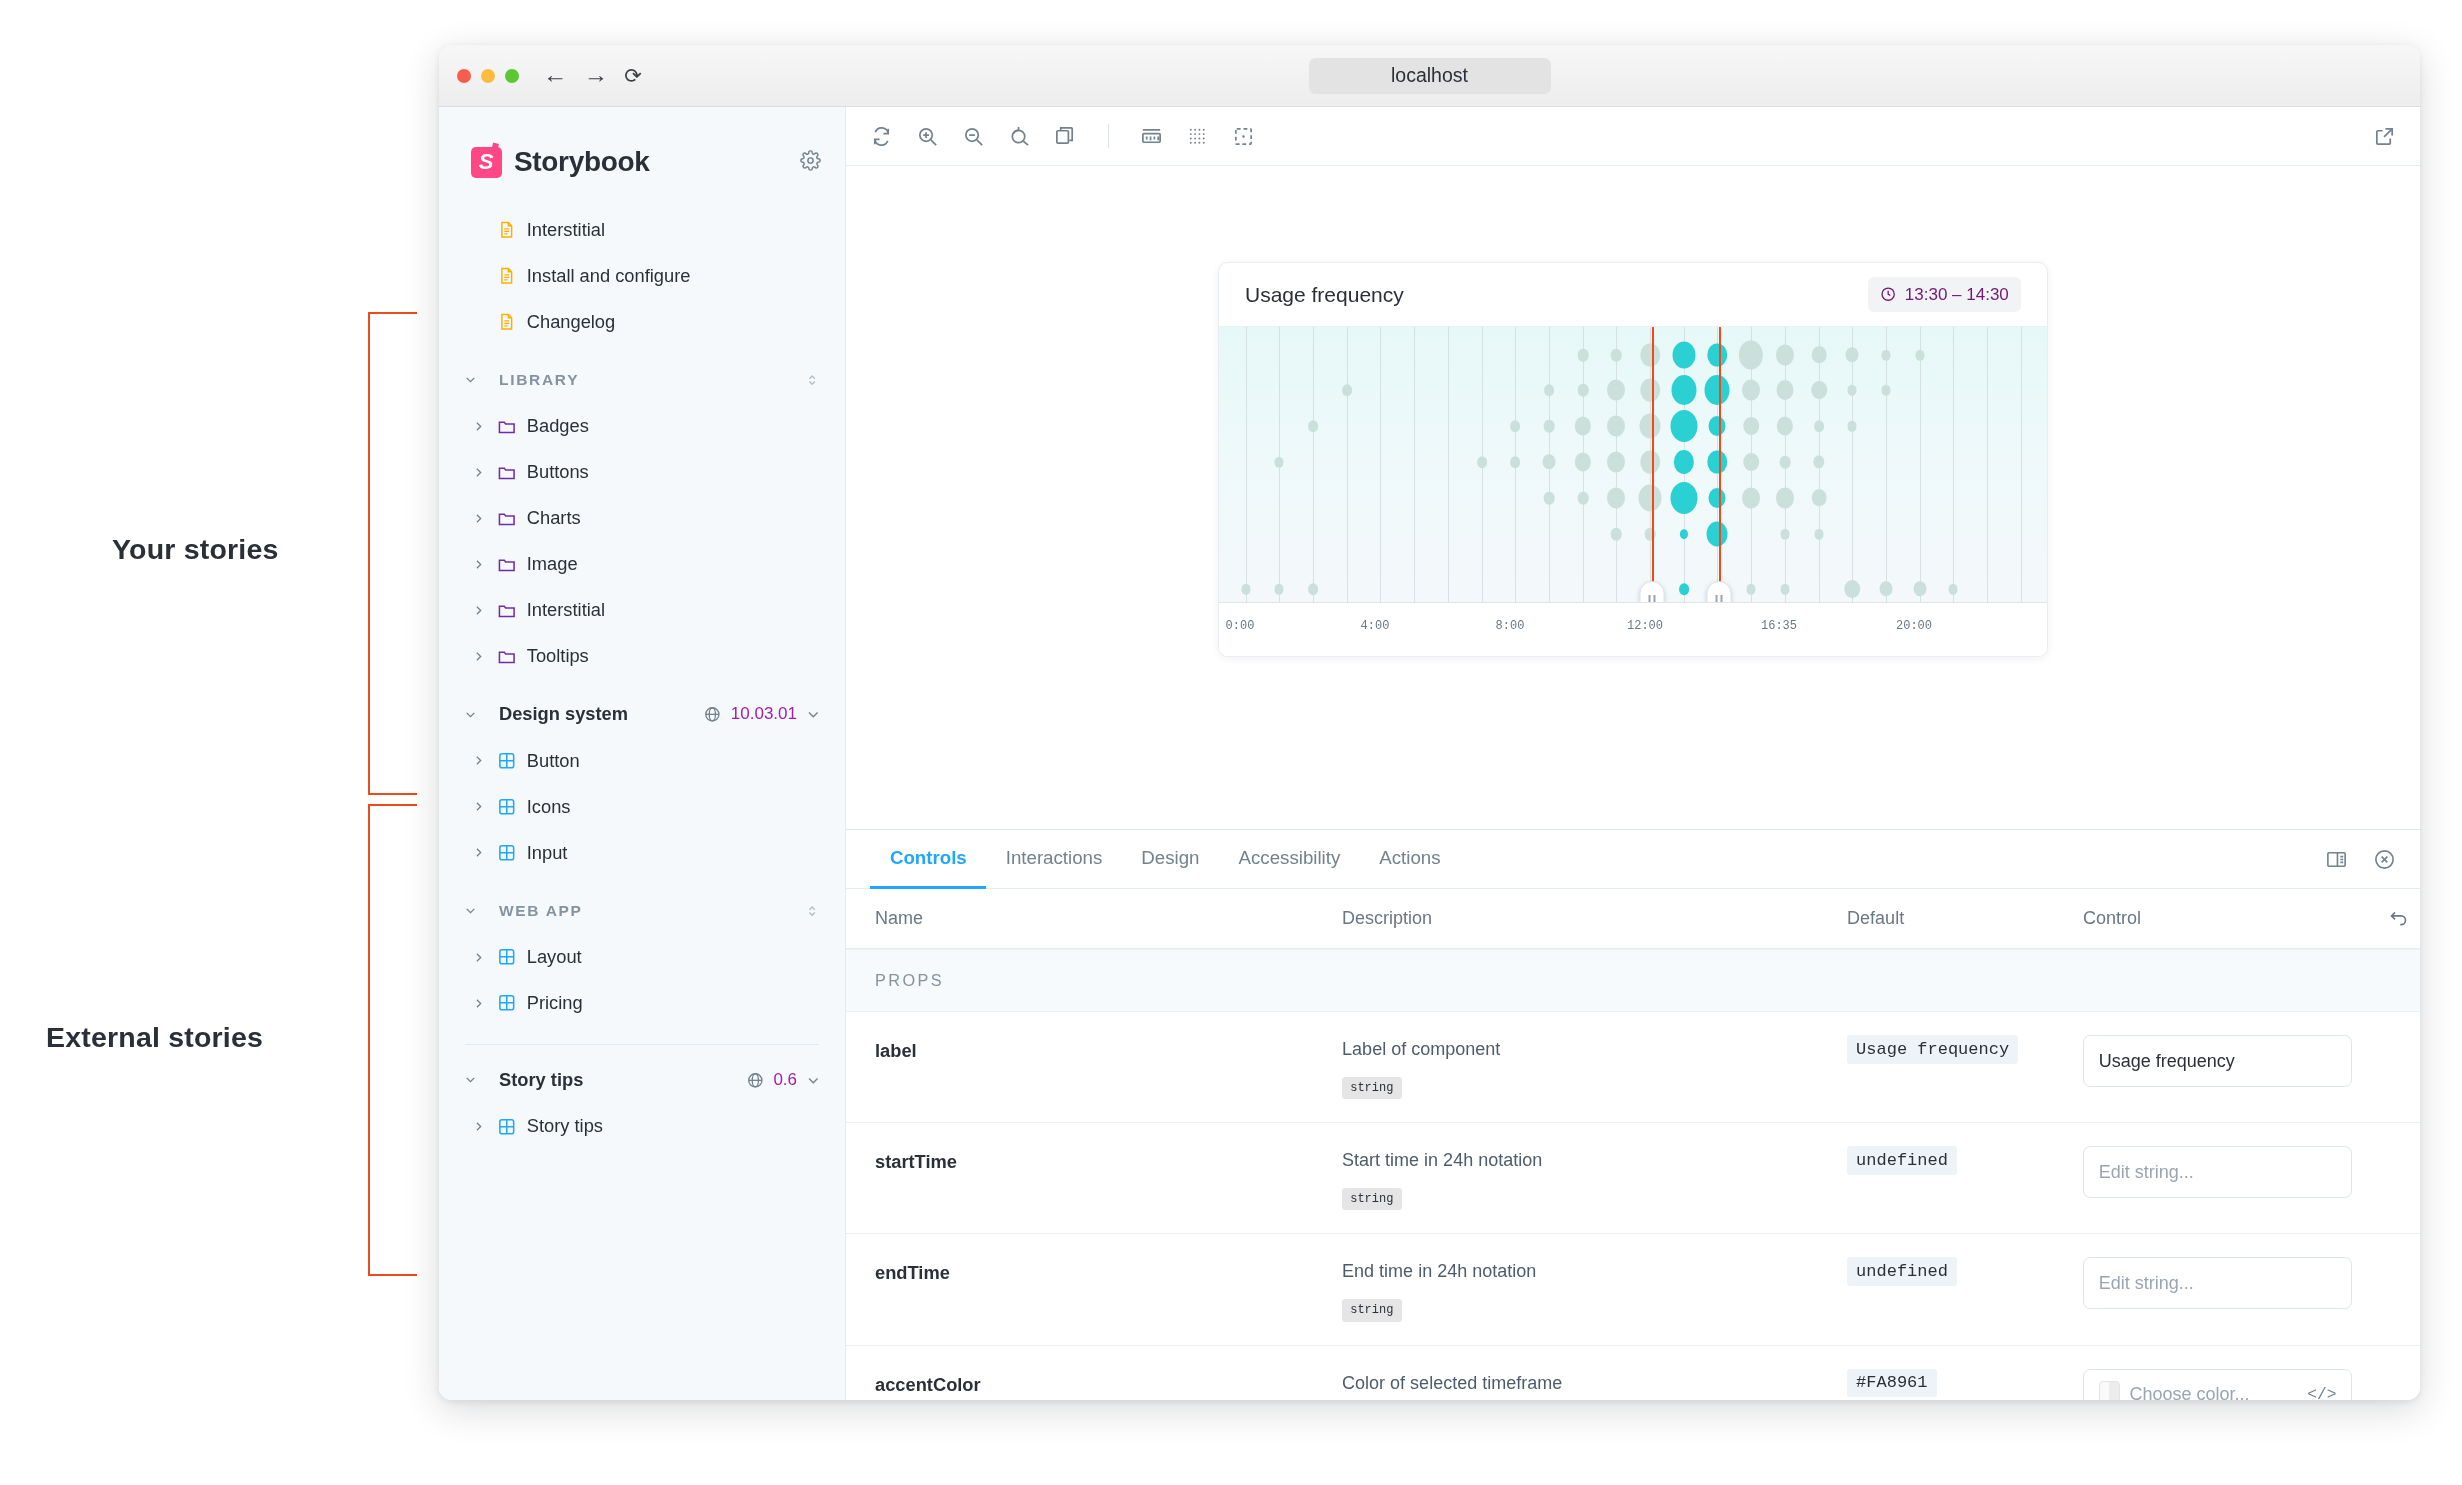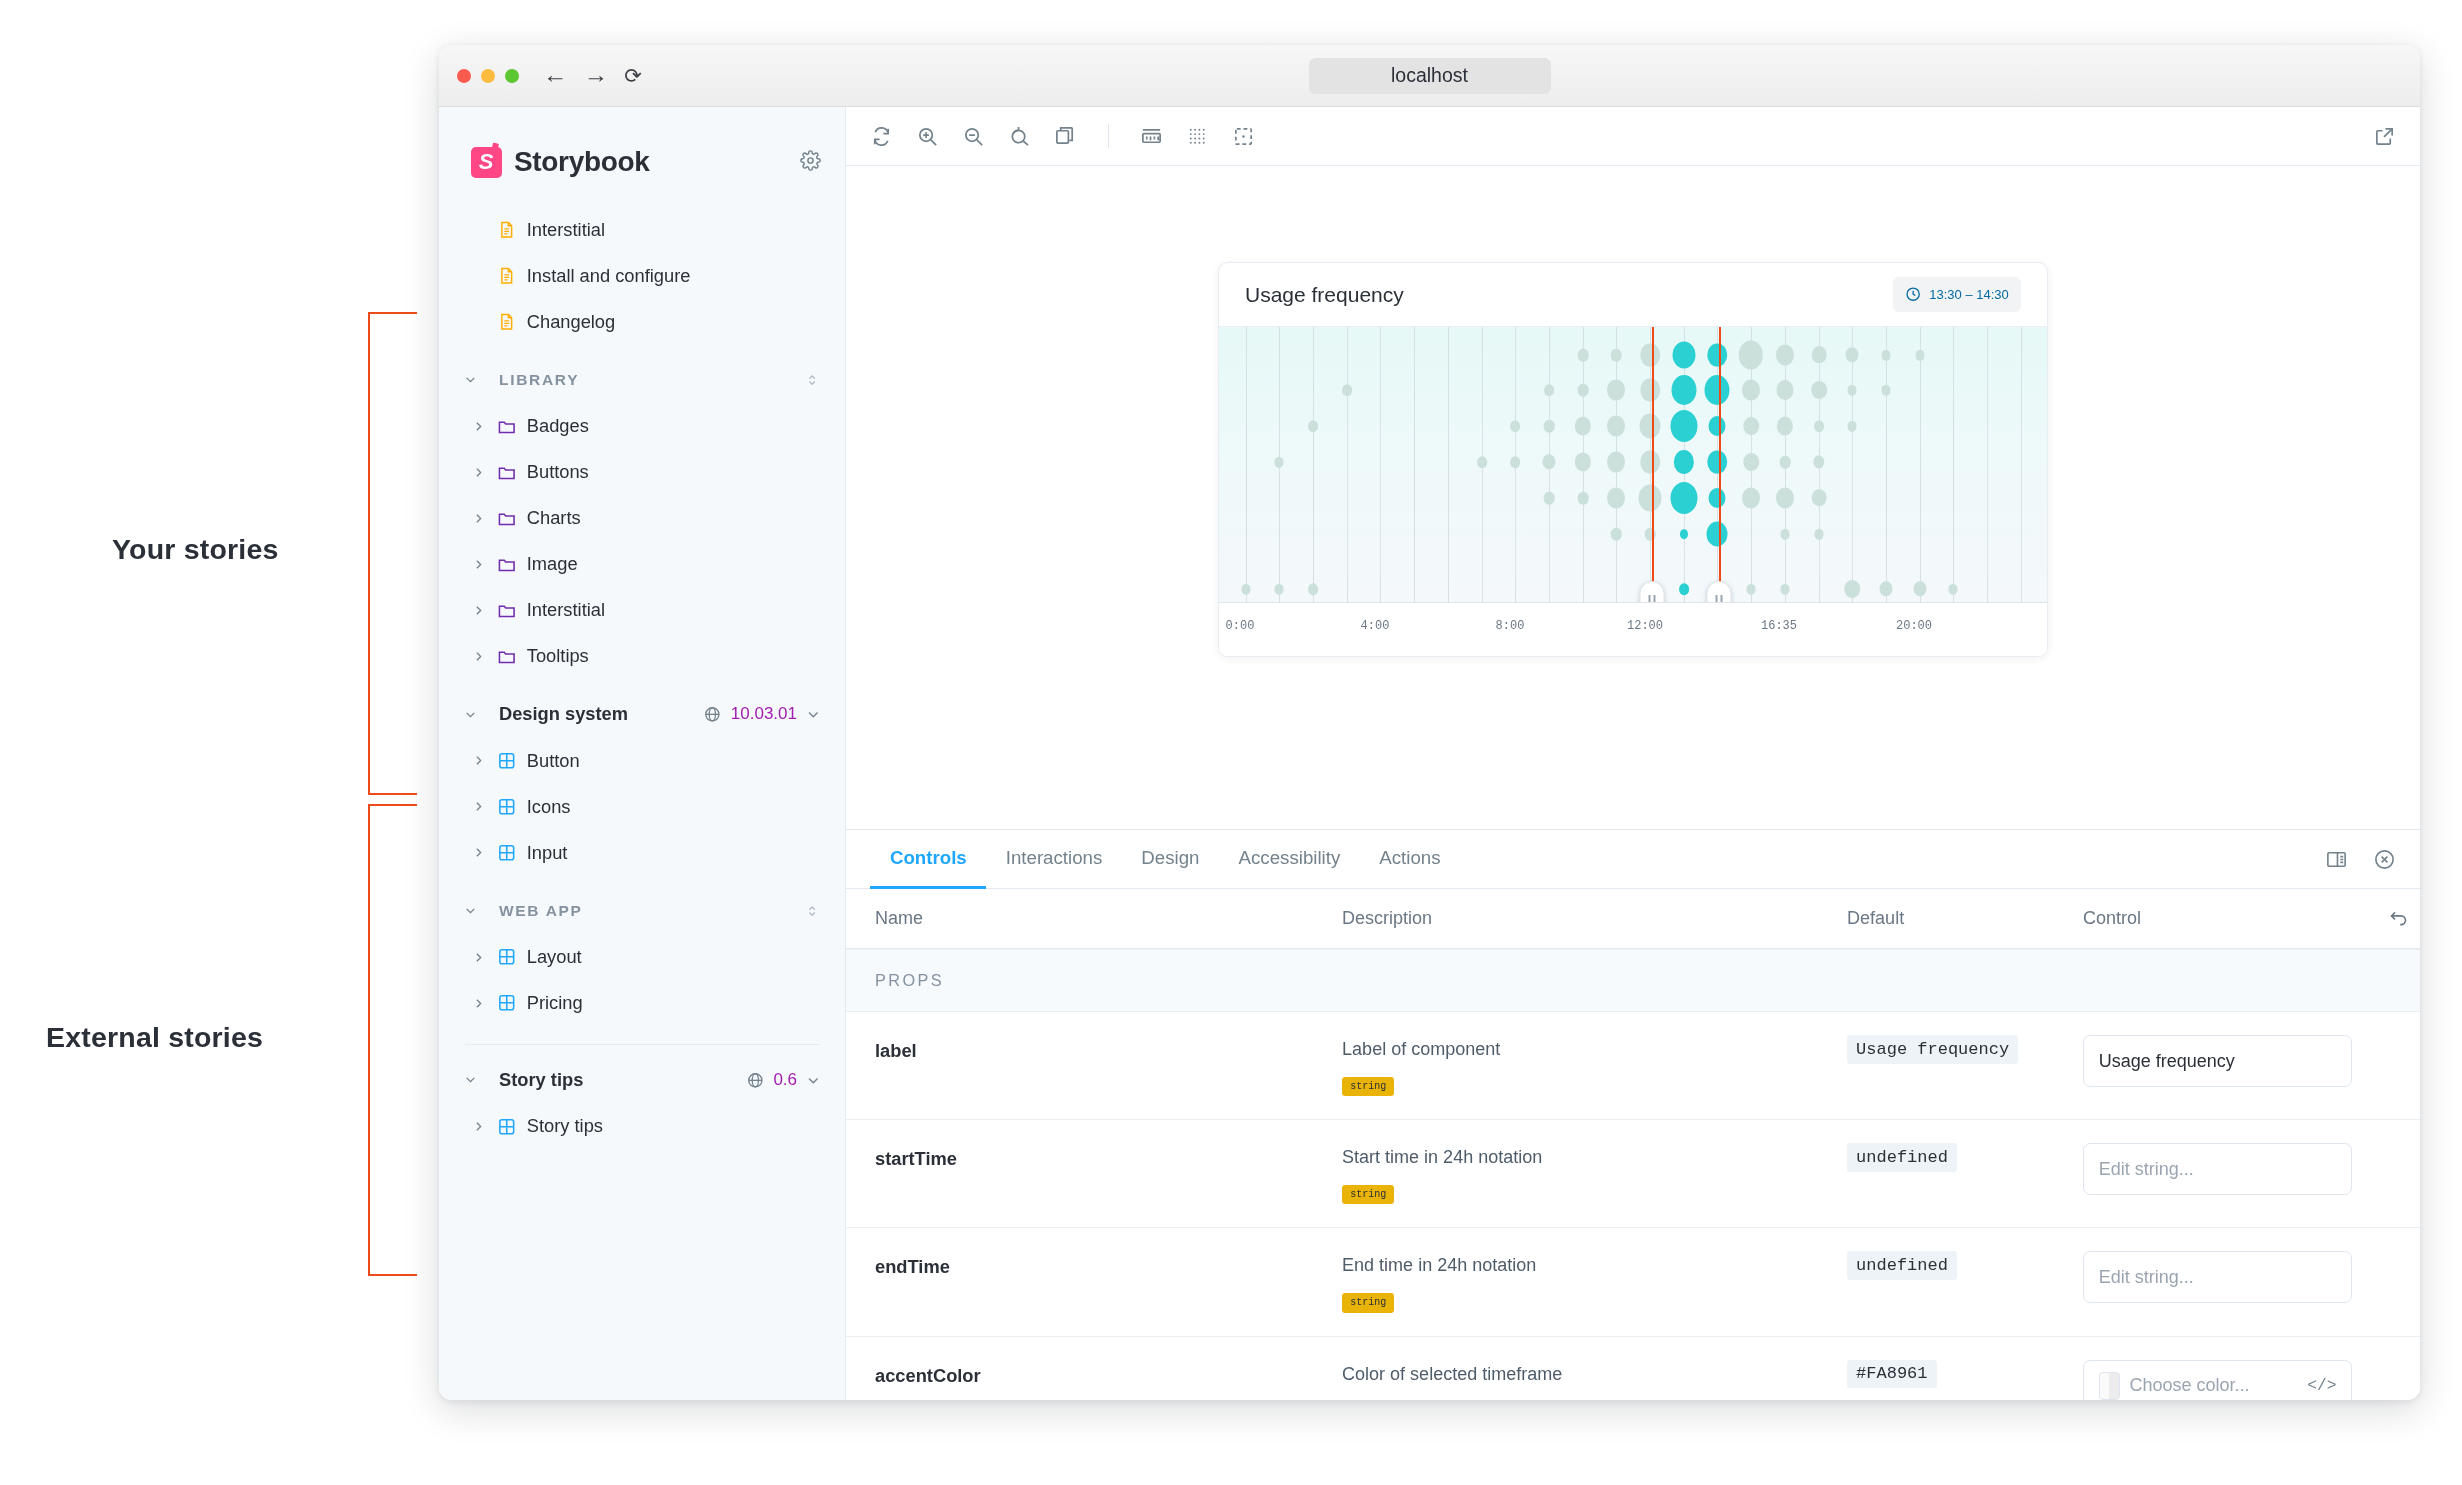--- a/index.html
+++ b/index.html
@@ -204,22 +204,22 @@
     padding: 0 26px;
   }
   #uf-title { font-size: 21px; color: #2b3038; font-weight: 500; }
   #uf-badge {
     margin-left: auto;
     background: #f1f3f5;
     border-radius: 5.7px;
     height: 35px;
     display: flex; align-items: center; gap: 8.1px;
     padding: 0 12.2px;
-    font-size: 13px;
-    color: #0369a1;
+    font-size: 17px;
+    color: #701a75;
   }
   #uf-plot {
     position: relative;
     height: 277px;
     background: linear-gradient(#e6f8f7 0%, #eef9fa 45%, #f4f8fb 100%);
     border-top: 0.8px solid #eceff3;
     border-bottom: 0.8px solid #dfe5ea;
     overflow: hidden;
   }
   #uf-axis {
@@ -320,24 +320,24 @@
     font-size: 16.3px;
     letter-spacing: 2.4px;
     color: #8592a0;
   }
 
   .ct-body-row { padding: 23px 0 23px 0; }
   .prop-name { font-size: 18.3px; font-weight: bold; color: #2b3038; line-height: 31px; }
   .prop-desc { font-size: 18px; color: #4e5c6a; line-height: 29px; }
   .code-chip {
     display: inline-block;
-    background: #eab308;
+    background: #e5e5e5;
     color: #2b3038;
     font-family: "Liberation Mono", monospace;
-    font-size: 10px;
+    font-size: 12px;
     padding: 4.1px 8.1px;
     border-radius: 3.3px;
     margin-top: 13px;
   }
   .default-chip {
     display: inline-block;
     background: #eef3f8;
     color: #2b3038;
     font-family: "Liberation Mono", monospace;
     font-size: 17px;

